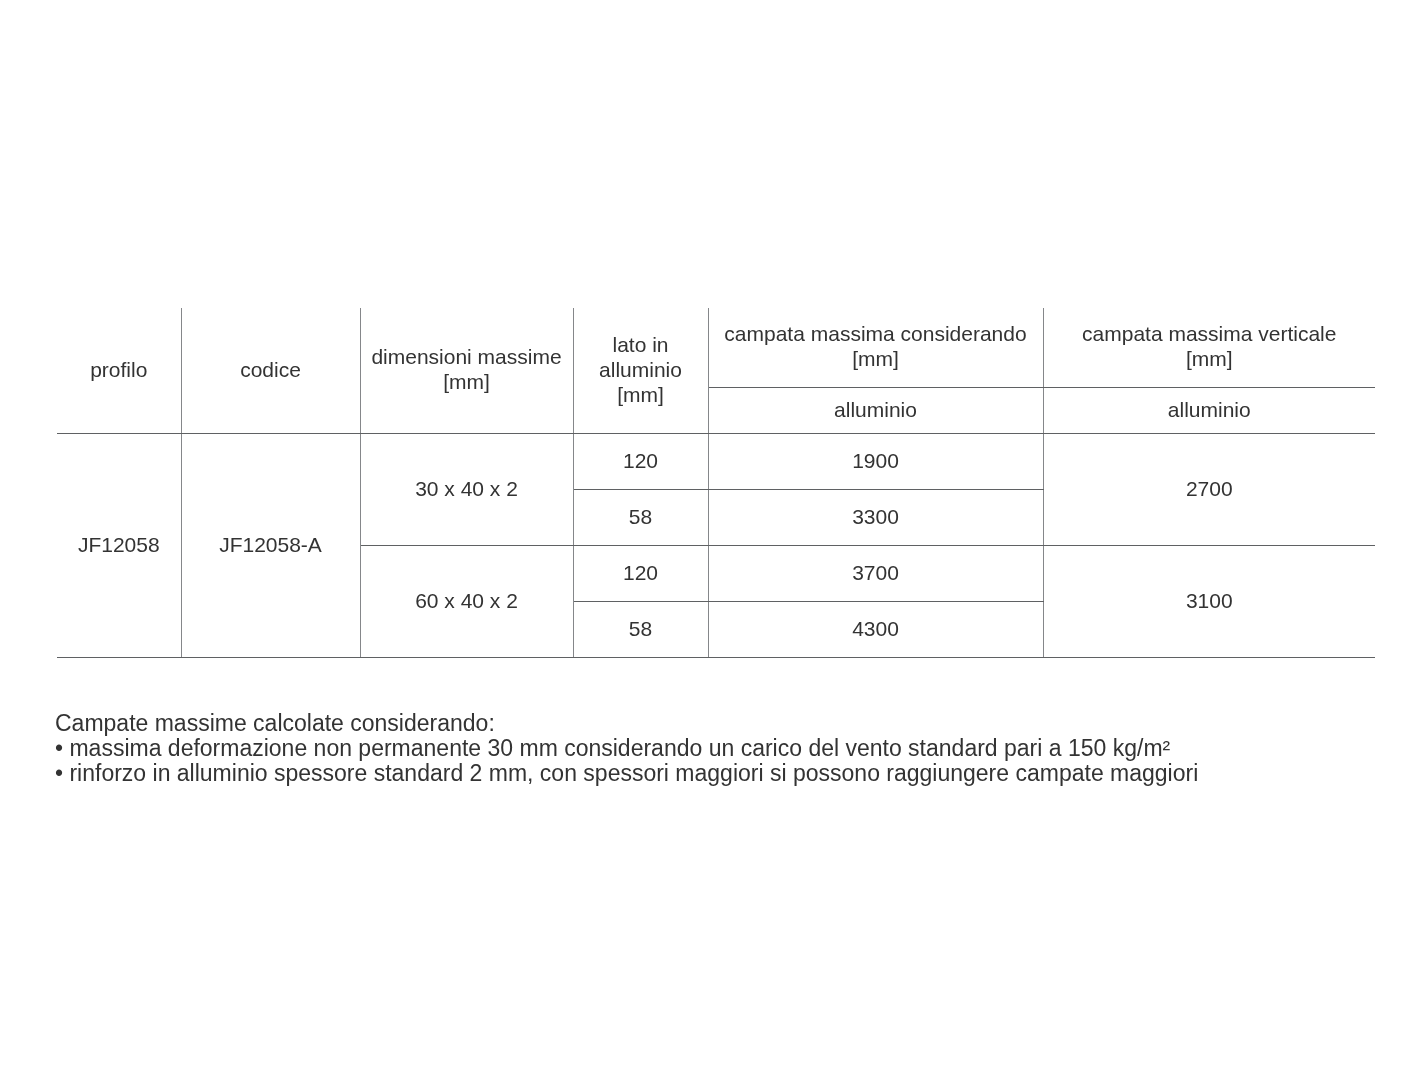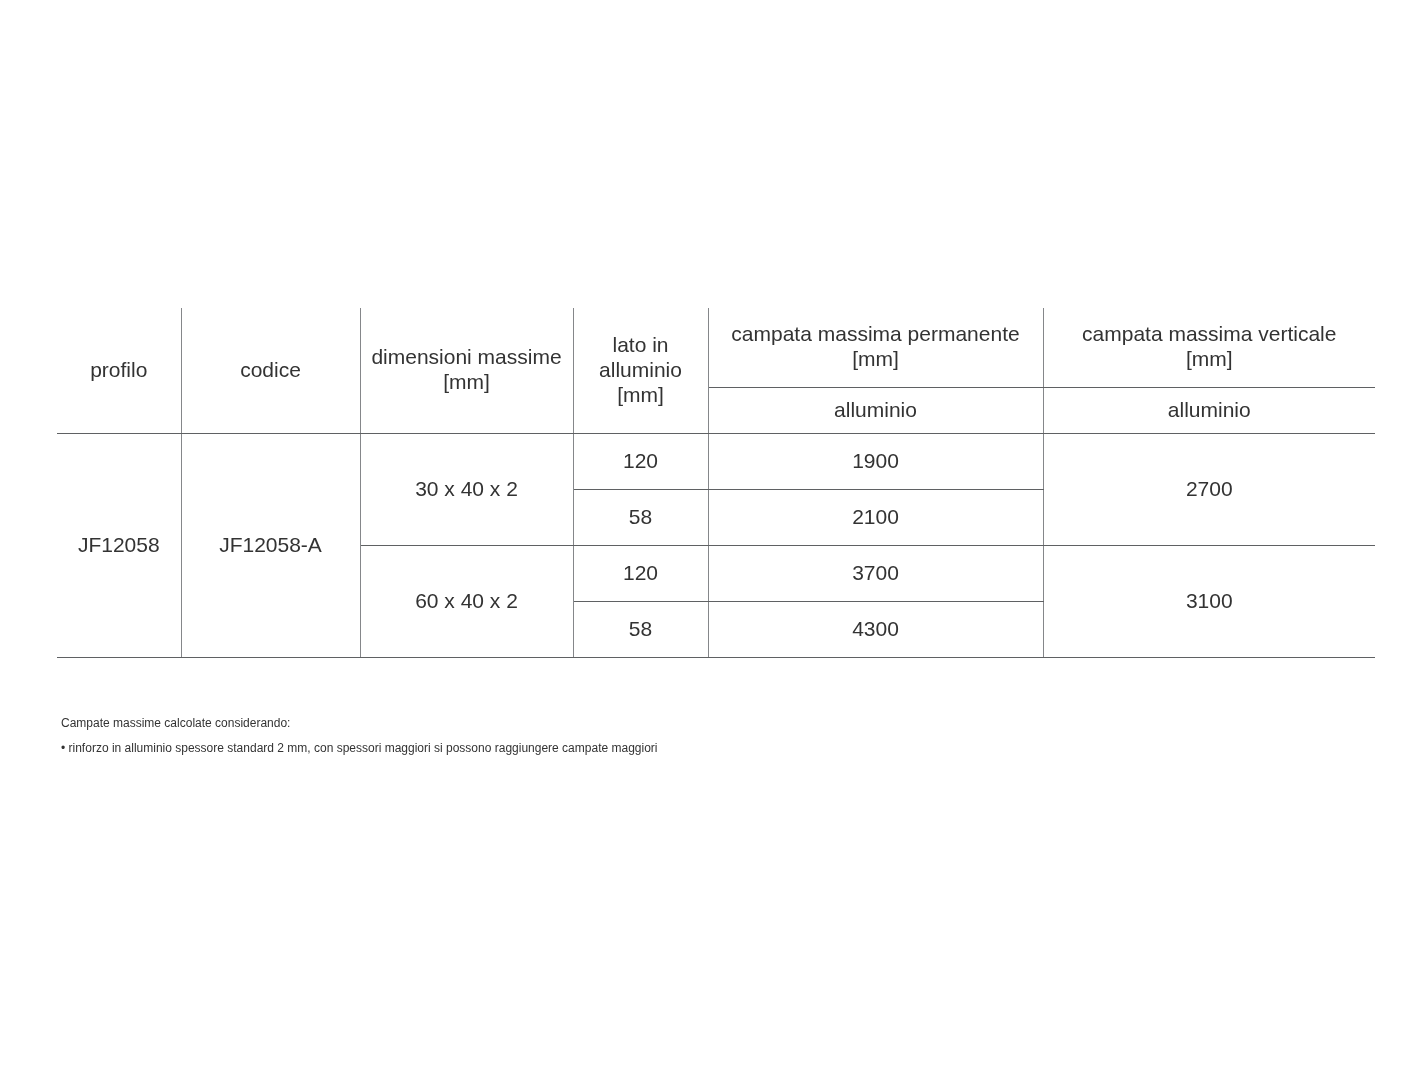--- a/index.html
+++ b/index.html
@@ -23,22 +23,22 @@
     font-weight:normal;text-align:center;vertical-align:middle;
     font-size:21px;line-height:1.18;white-space:pre-line;
     padding:0 6px;
   }
   .br{border-right:1px solid var(--line-v);}
   .bb{border-bottom:1px solid var(--line-h);}
   .hrow1{height:79px;}
   .hrow2{height:46px;}
   .brow{height:56px;}
   .notes{
-    position:absolute;left:61px;top:711px;width:1200px;
-    font-size:12px;line-height:25px;color:var(--text);
+    position:absolute;left:55px;top:711px;width:1200px;
+    font-size:23px;line-height:25px;color:var(--text);
   }
 </style>
 </head>
 <body>
 
 <table class="spec-table">
   <colgroup>
     <col style="width:124px">
     <col style="width:179px">
     <col style="width:213px">
@@ -49,51 +49,52 @@
   <tbody>
 
     <tr class="hrow1">
       <th rowspan="2" class="br bb">profilo</th>
       <th rowspan="2" class="br bb">codice</th>
       <th rowspan="2" class="br bb">dimensioni massime
 [mm]</th>
       <th rowspan="2" class="br bb">lato in
 alluminio
 [mm]</th>
-      <th class="br bb">campata massima permanente
+      <th class="br bb">campata massima considerando
 [mm]</th>
       <th class="bb">campata massima verticale
 [mm]</th>
     </tr>
     <tr class="hrow2">
       <th class="br bb">alluminio</th>
       <th class="bb">alluminio</th>
     </tr>
 
     <tr class="brow">
       <td rowspan="4" class="br bb">JF12058</td>
       <td rowspan="4" class="br bb">JF12058-A</td>
       <td rowspan="2" class="br bb">30 x 40 x 2</td>
       <td class="br bb">120</td>
       <td class="br bb">1900</td>
       <td rowspan="2" class="bb">2700</td>
     </tr>
     <tr class="brow">
       <td class="br bb">58</td>
-      <td class="br bb">2100</td>
+      <td class="br bb">3300</td>
     </tr>
     <tr class="brow">
       <td rowspan="2" class="br bb">60 x 40 x 2</td>
       <td class="br bb">120</td>
       <td class="br bb">3700</td>
       <td rowspan="2" class="bb">3100</td>
     </tr>
     <tr class="brow">
       <td class="br bb">58</td>
       <td class="br bb">4300</td>
     </tr>
   </tbody>
 </table>
 
 <div class="notes">
   <div>Campate massime calcolate considerando:</div>
+  <div>• massima deformazione non permanente 30 mm considerando un carico del vento standard pari a 150 kg/m²</div>
   <div>• rinforzo in alluminio spessore standard 2 mm, con spessori maggiori si possono raggiungere campate maggiori</div>
 </div>
 
 </body></html>

